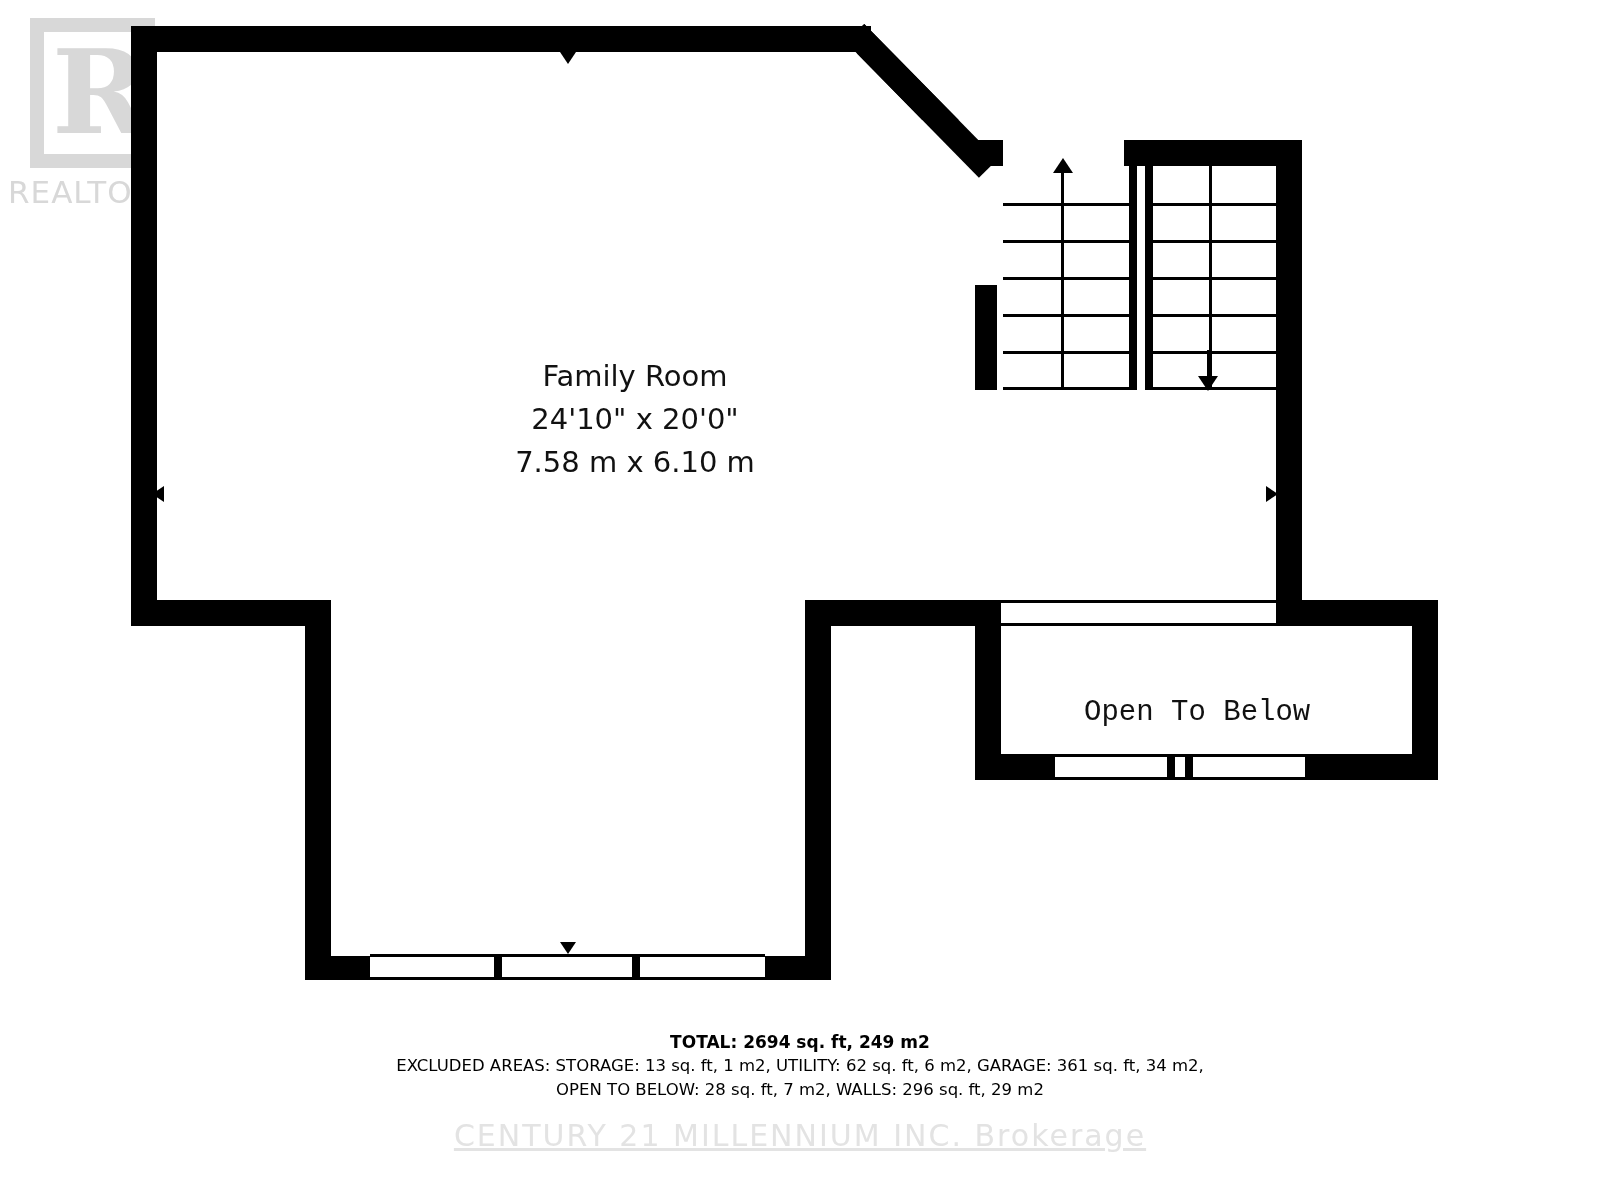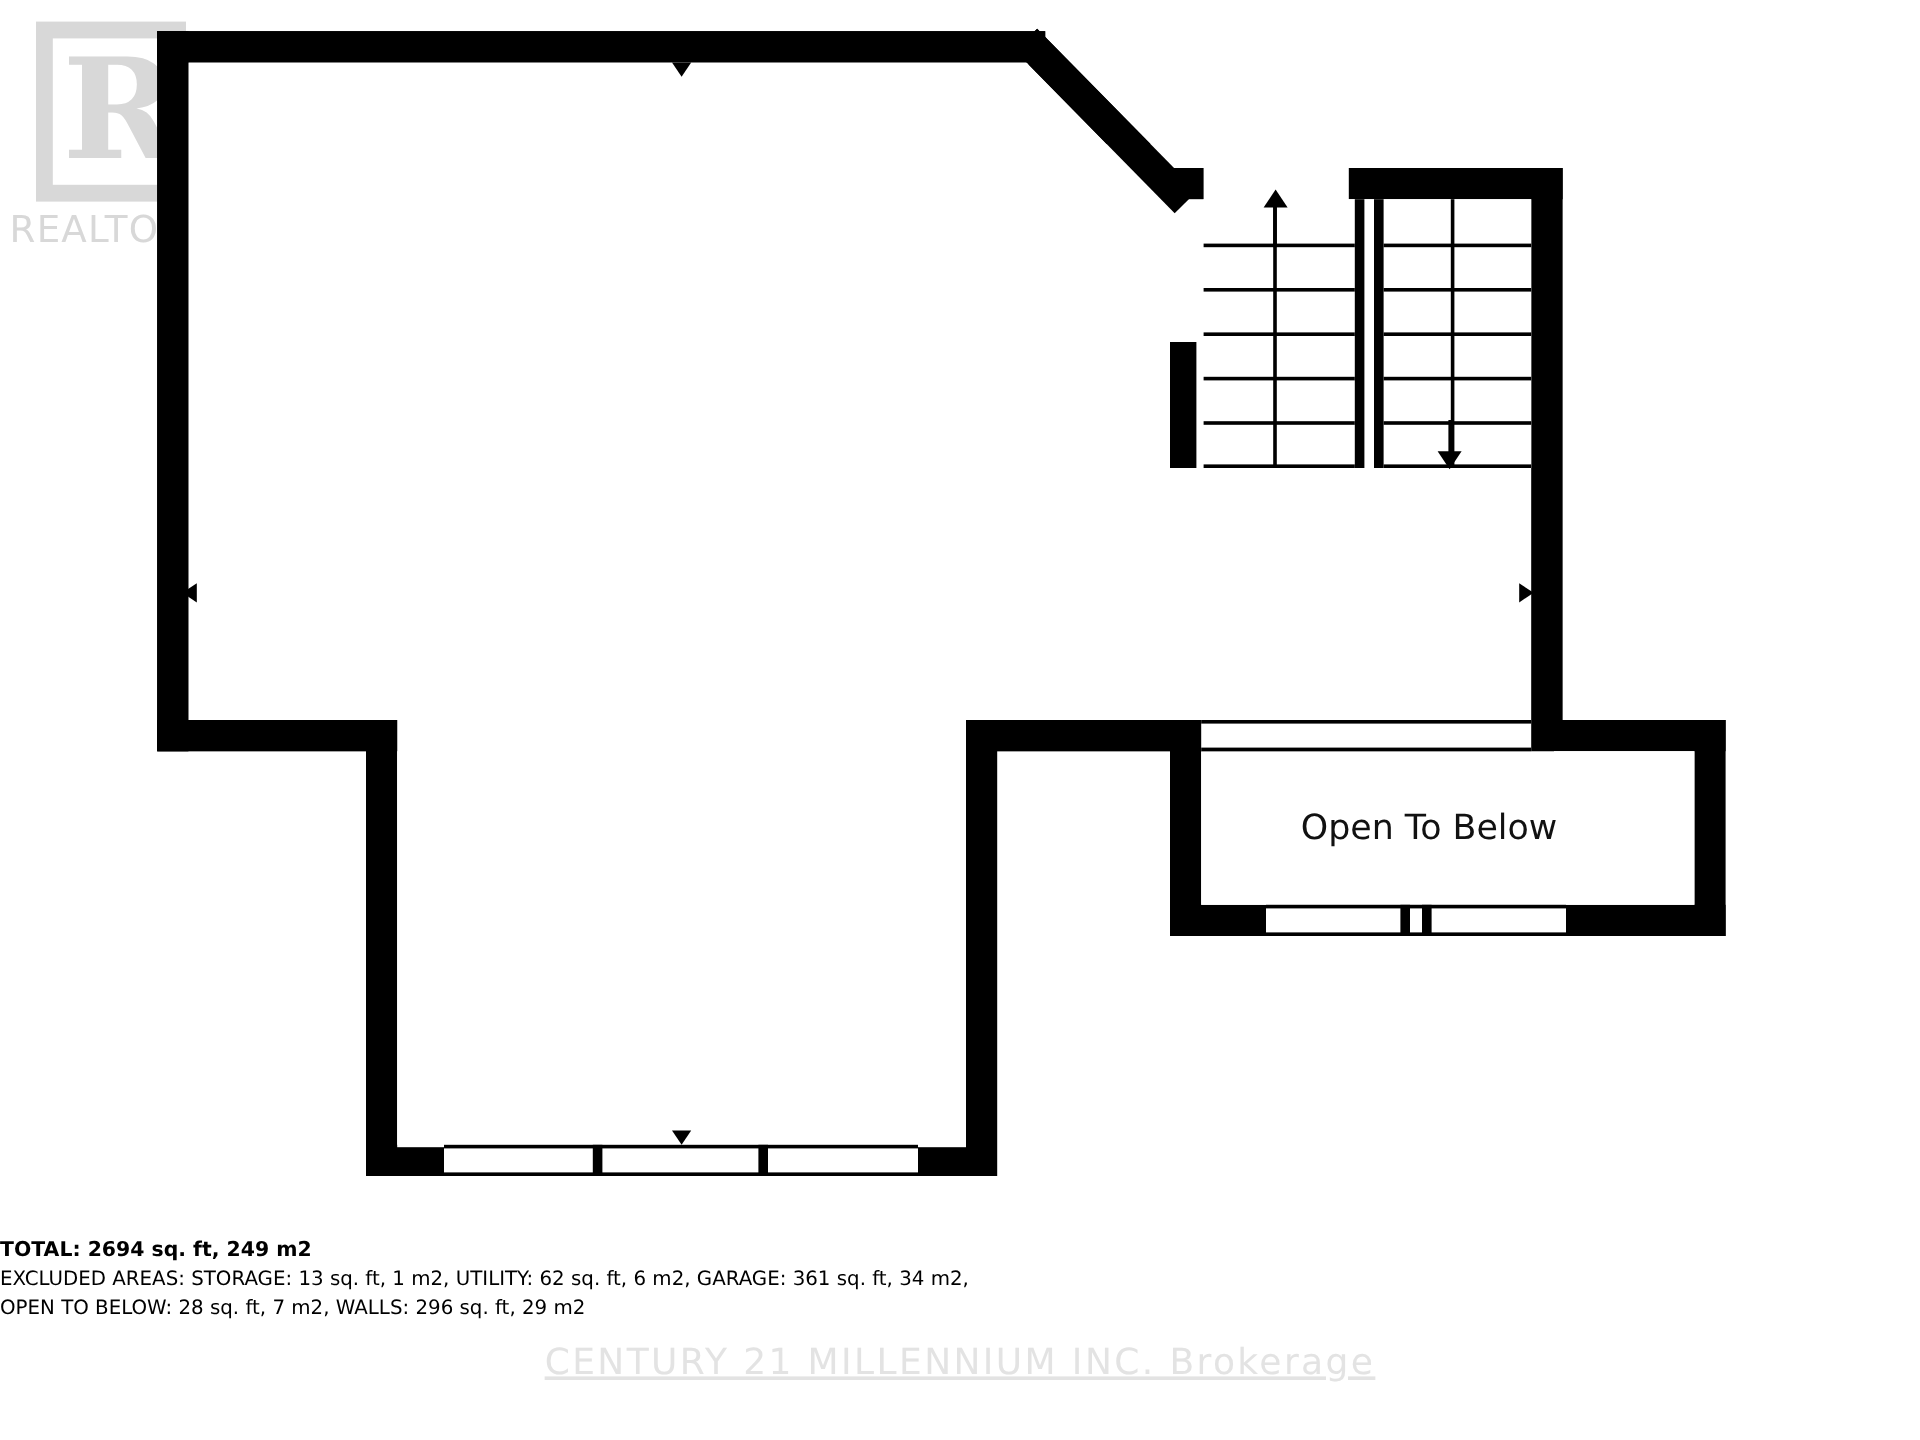--- a/index.html
+++ b/index.html
@@ -123,20 +123,21 @@
 
   
   .tri { position: absolute; width: 0; height: 0; }
 
   
   .footer {
     position: absolute;
     left: 0;
     top: 1030px;
     width: 1600px;
+    text-align: center;
     font-size: 16.5px;
     line-height: 24px;
     color: #000000;
   }
   .footer .total {
     font-weight: bold;
     font-size: 17px;
   }
 
   .brokerage-watermark {
@@ -242,22 +243,27 @@
   <div class="win-div" style="left:1167px; top:754px; width:8px; height:26px;"></div>
   <div class="win-div" style="left:1185px; top:754px; width:8px; height:26px;"></div>
 
   <div class="fill" style="left:1001px; top:600px; width:275px; height:26px; border-top:3px solid #000; border-bottom:3px solid #000; box-sizing:border-box;"></div>
 
   <div class="tri" style="left:560px; top:52px; border-left:8px solid transparent; border-right:8px solid transparent; border-top:12px solid #000;"></div>
   <div class="tri" style="left:152px; top:486px; border-top:8px solid transparent; border-bottom:8px solid transparent; border-right:12px solid #000;"></div>
   <div class="tri" style="left:1266px; top:486px; border-top:8px solid transparent; border-bottom:8px solid transparent; border-left:12px solid #000;"></div>
   <div class="tri" style="left:560px; top:942px; border-left:8px solid transparent; border-right:8px solid transparent; border-top:12px solid #000;"></div>
 
-
-  <div class="otb-label" style="left:1084px; top:672px;">Open To Below</div>
+  <div class="room-label" style="left:385px; top:355px; width:500px;">
+    <div class="rl-name">Family Room</div>
+    <div class="rl-imp">24'10" x 20'0"</div>
+    <div class="rl-met">7.58 m x 6.10 m</div>
+  </div>
+
+  <div class="otb-label" style="left:1084px; top:696px;font-family:Liberation Mono, monospace;">Open To Below</div>
 
   <div class="footer">
     <div class="total">TOTAL: 2694 sq. ft, 249 m2</div>
     <div>EXCLUDED AREAS: STORAGE: 13 sq. ft, 1 m2, UTILITY: 62 sq. ft, 6 m2, GARAGE: 361 sq. ft, 34 m2,</div>
     <div>OPEN TO BELOW: 28 sq. ft, 7 m2, WALLS: 296 sq. ft, 29 m2</div>
   </div>
 
   <div class="brokerage-watermark">CENTURY 21 MILLENNIUM INC. Brokerage</div>
 
 </div>

